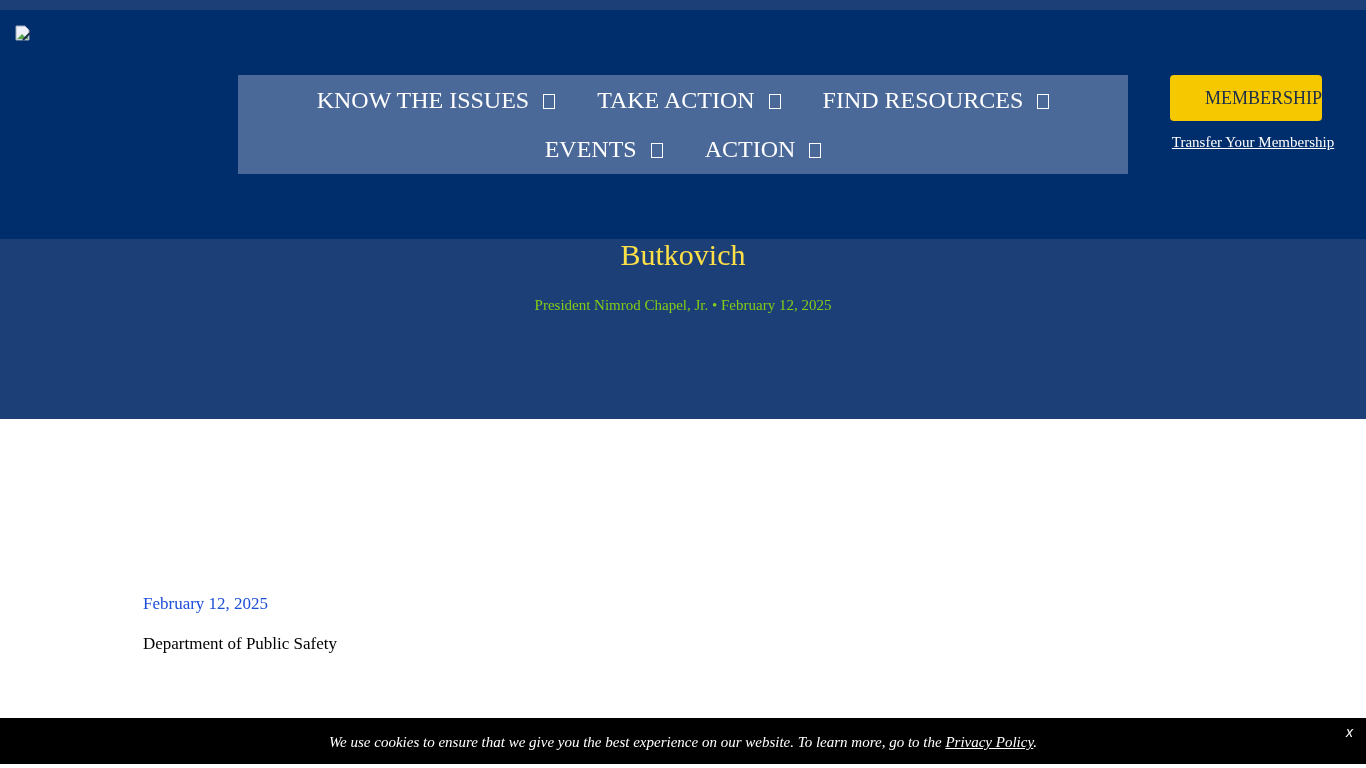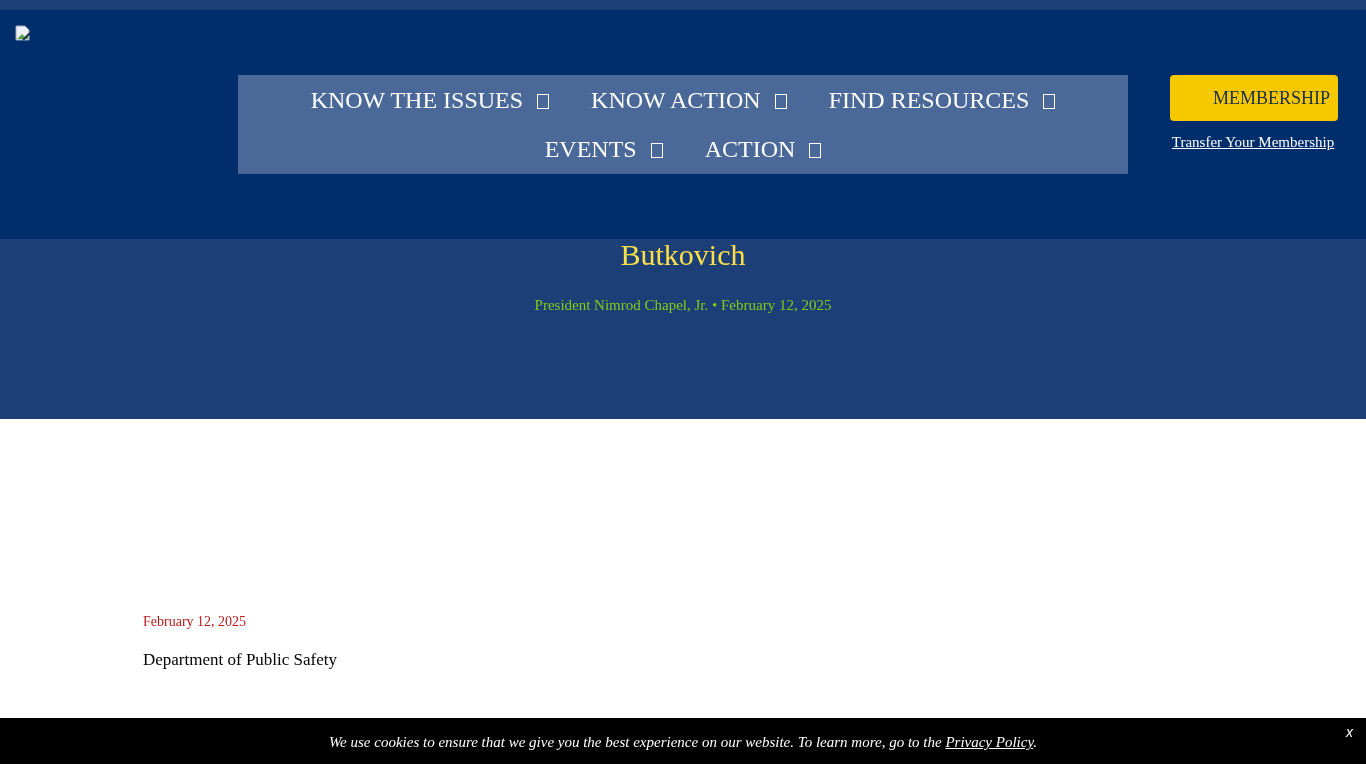--- a/index.html
+++ b/index.html
@@ -44,40 +44,40 @@
     .nav-item {
       color: #ffffff; font-size: 24px; margin: 0 21px;
       display: flex; align-items: center; cursor: pointer;
       white-space: nowrap;
     }
     .nav-item .caret {
       display: inline-block; width: 12px; height: 15px;
       border: 1px solid #ffffff; margin-left: 14px; margin-top: 2px;
     }
     .membership-btn {
-      position: absolute; left: 1170px; top: 65px; width: 168px; height: 46px;
+      position: absolute; left: 1170px; top: 65px; width: 152px; height: 46px;
       background: #f5c800; border-radius: 4px;
       color: #1a2d4a; font-size: 18px; text-align: center; line-height: 46px;
       cursor: pointer;
       padding-left: 35px;
     }
     .transfer-link {
       position: absolute; left: 1140px; top: 124px; width: 226px;
       text-align: center; color: #ffffff; font-size: 15px; font-weight: normal;
       text-decoration: underline; cursor: pointer;
     }
     .content {
       position: absolute; left: 143px; top: 578px; width: 1080px;
     }
     .article-title {
       font-size: 29px; line-height: 34px; color: #000000;
       text-align: justify; font-weight: normal;
     }
     .article-date {
-      margin-top: 36px; font-size: 14px; color: #b91c1c;
+      margin-top: 16px; font-size: 17px; color: #1d4ed8;
     }
     .article-recipient {
       margin-top: 20px; font-size: 17px; color: #000000;
     }
     .cookie-bar {
       position: absolute; left: 0; top: 718px; width: 1366px; height: 46px;
       background: #000000; color: #ffffff; font-style: italic;
     }
     .cookie-text {
       position: absolute; left: 0; top: 16px; width: 1366px;
@@ -108,21 +108,21 @@
     </svg>
   </div>
 
   <nav class="nav-box">
     <div class="nav-row">
       <div class="nav-item">
         <span>KNOW THE ISSUES</span>
         <span class="caret"></span>
       </div>
       <div class="nav-item">
-        <span>KNOW ACTION</span>
+        <span>TAKE ACTION</span>
         <span class="caret"></span>
       </div>
       <div class="nav-item">
         <span>FIND RESOURCES</span>
         <span class="caret"></span>
       </div>
     </div>
     <div class="nav-row">
       <div class="nav-item">
         <span>EVENTS</span>

